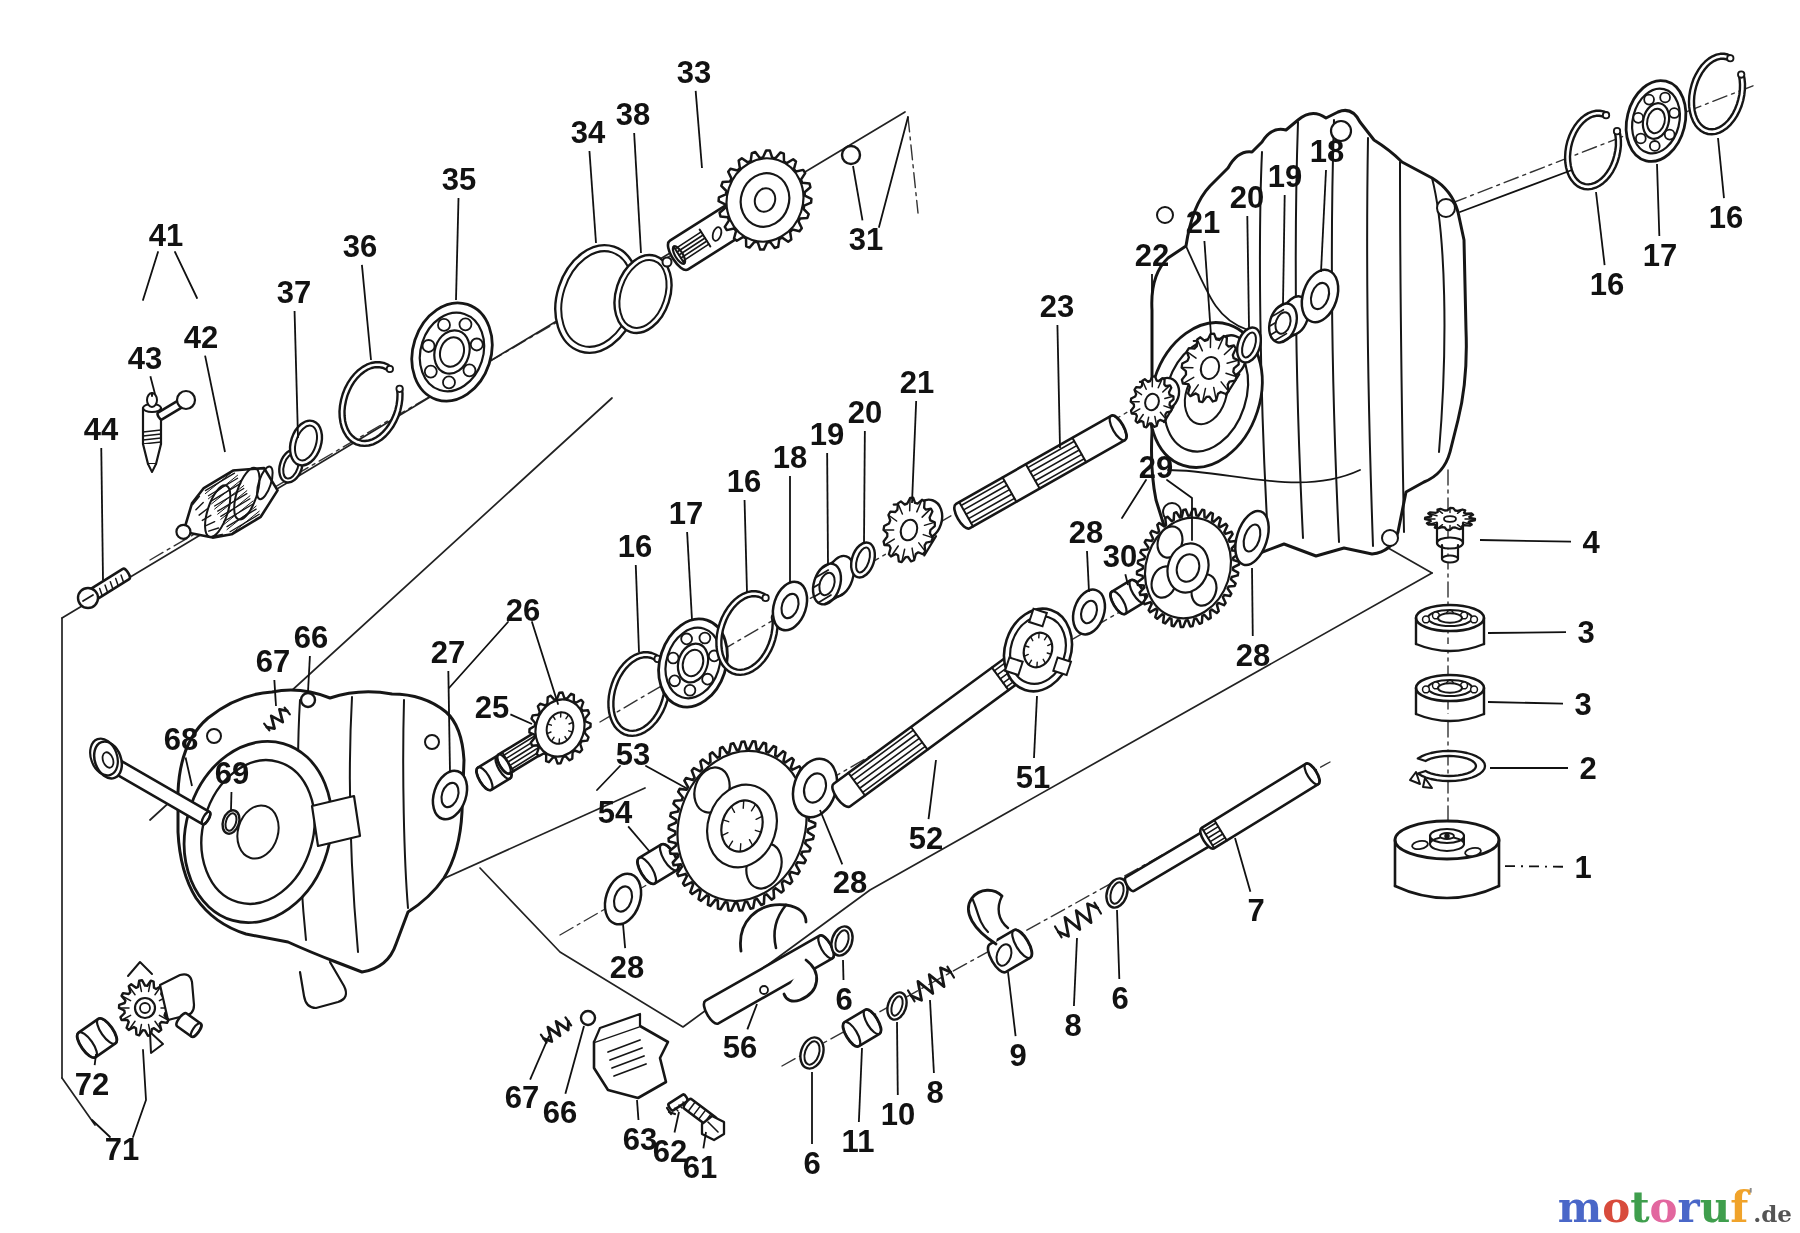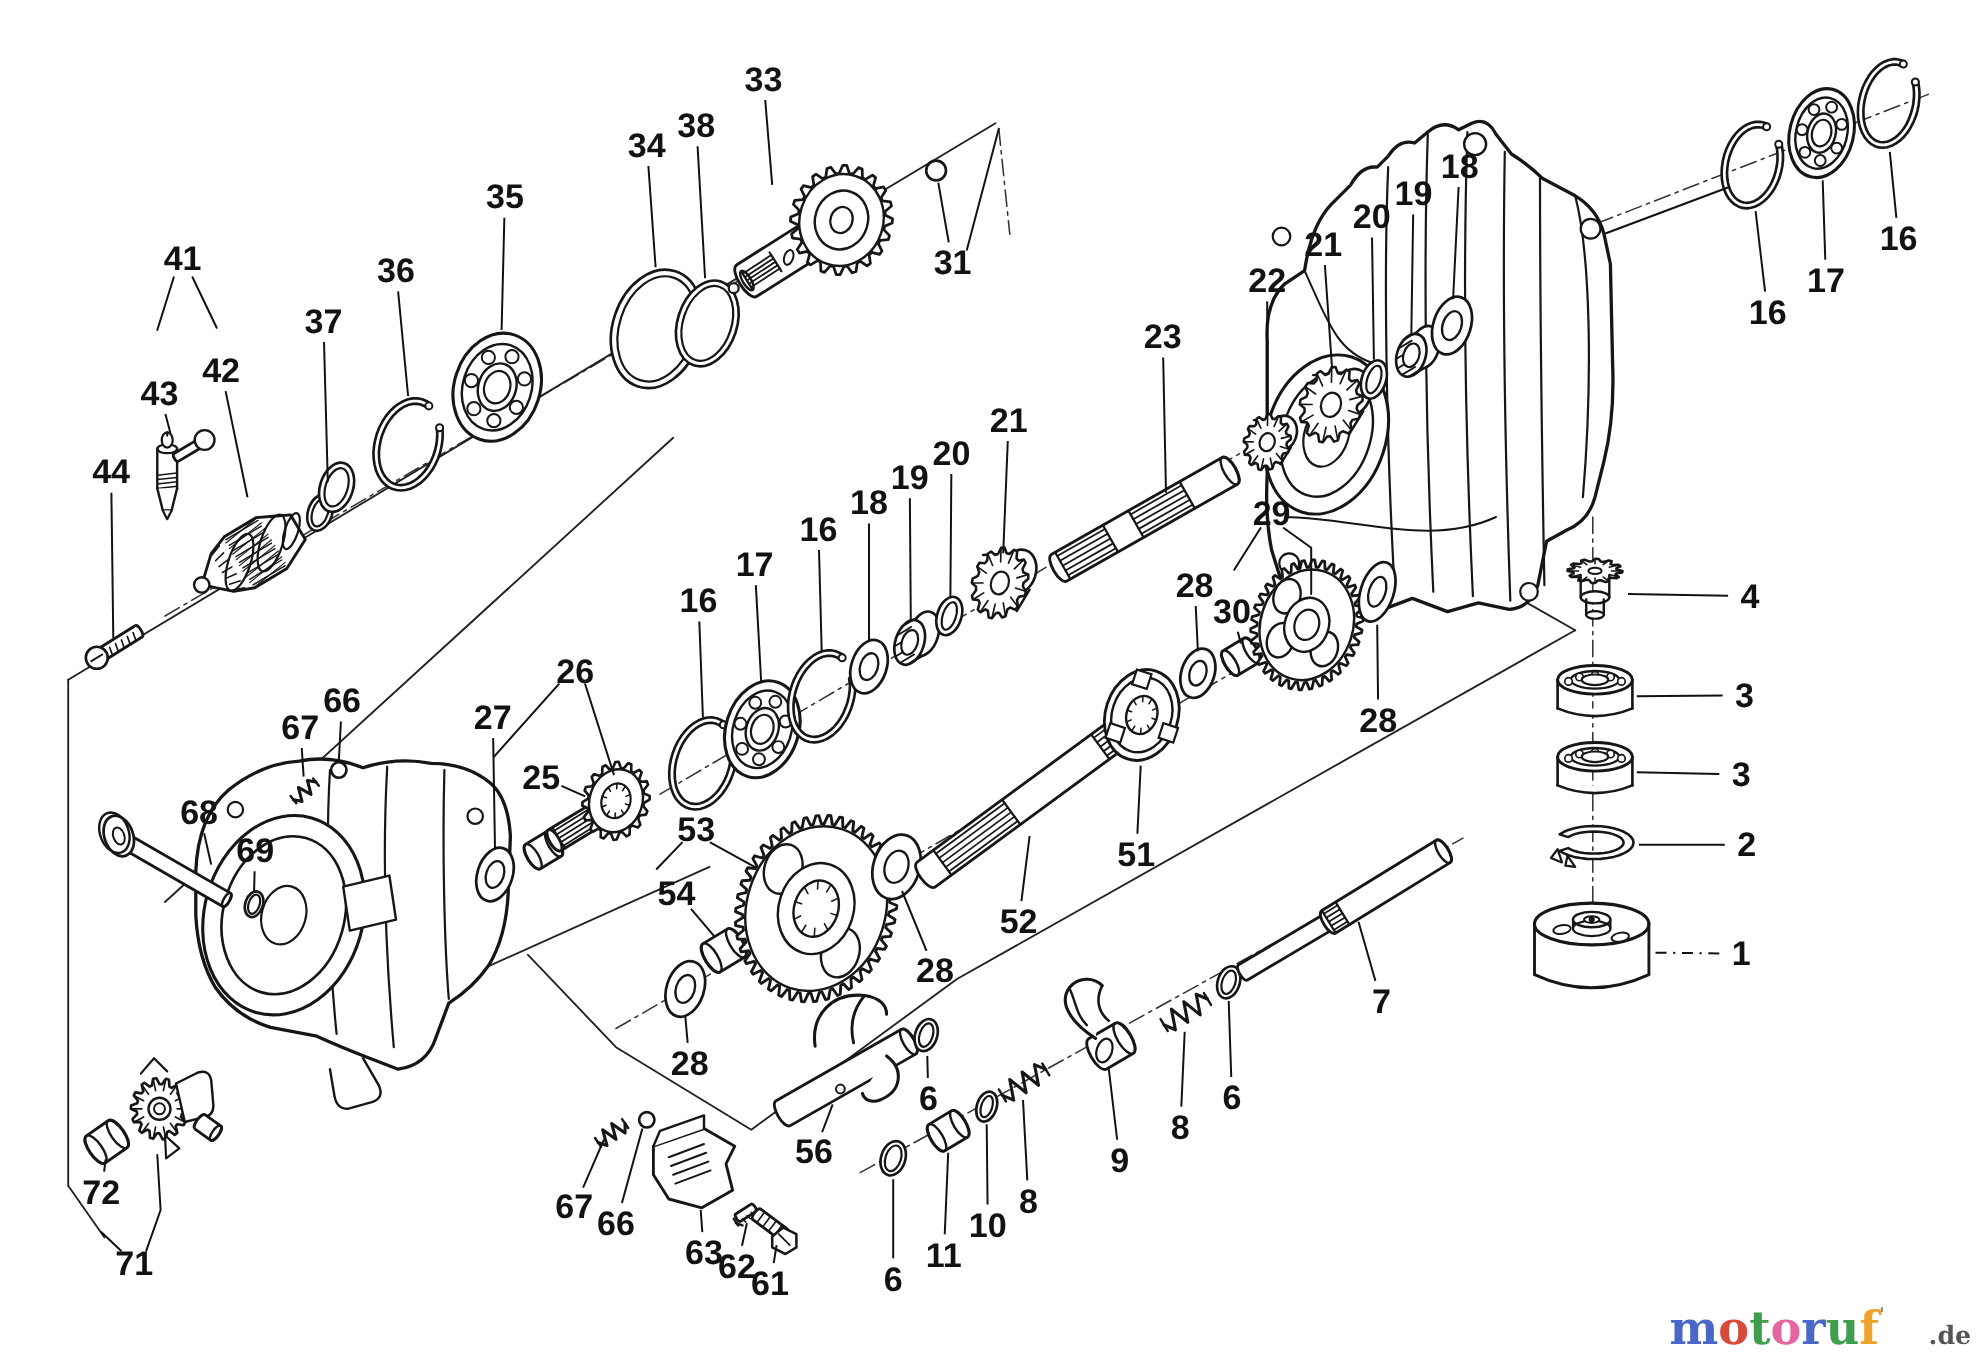--- a/index.html
+++ b/index.html
@@ -2,21 +2,21 @@
 <html><head>
 <meta charset="utf-8">
 <style>
   html,body{margin:0;padding:0;background:#f4f4f4;}
   #stage{position:relative;width:1800px;height:1233px;background:#ffffff;overflow:hidden;
          font-family:"Liberation Sans",sans-serif;}
   #diagram-svg{position:absolute;left:0;top:0;width:1800px;height:1233px;}
   .callout-text{font-family:"Liberation Sans",sans-serif;font-weight:700;font-size:31px;fill:#121212;}
   #watermark{position:absolute;right:8px;bottom:4px;font-family:"DejaVu Serif",serif;
              font-weight:700;font-size:42px;line-height:1;user-select:none;}
-  #watermark .tld{font-size:23px;font-weight:700;margin-left:40px;}
+  #watermark .tld{font-size:23px;font-weight:700;}
   #watermark .tick{font-size:16px;color:#8a8a8a;vertical-align:top;}
 </style>
 </head>
 <body>
 
 <div id="stage">
   <svg id="diagram-svg" viewBox="0 0 1800 1233">
       <polyline points="908,117 918,213" stroke="#333333" stroke-width="1.4" fill="none" stroke-linejoin="round" stroke-linecap="round" stroke-dasharray="15 5 3 5"></polyline>
       <polyline points="150,560 800,180" stroke="#333333" stroke-width="1.4" fill="none" stroke-linejoin="round" stroke-linecap="round" stroke-dasharray="15 5 3 5"></polyline>
       <polyline points="600,722 1148,400" stroke="#333333" stroke-width="1.4" fill="none" stroke-linejoin="round" stroke-linecap="round" stroke-dasharray="15 5 3 5"></polyline>

